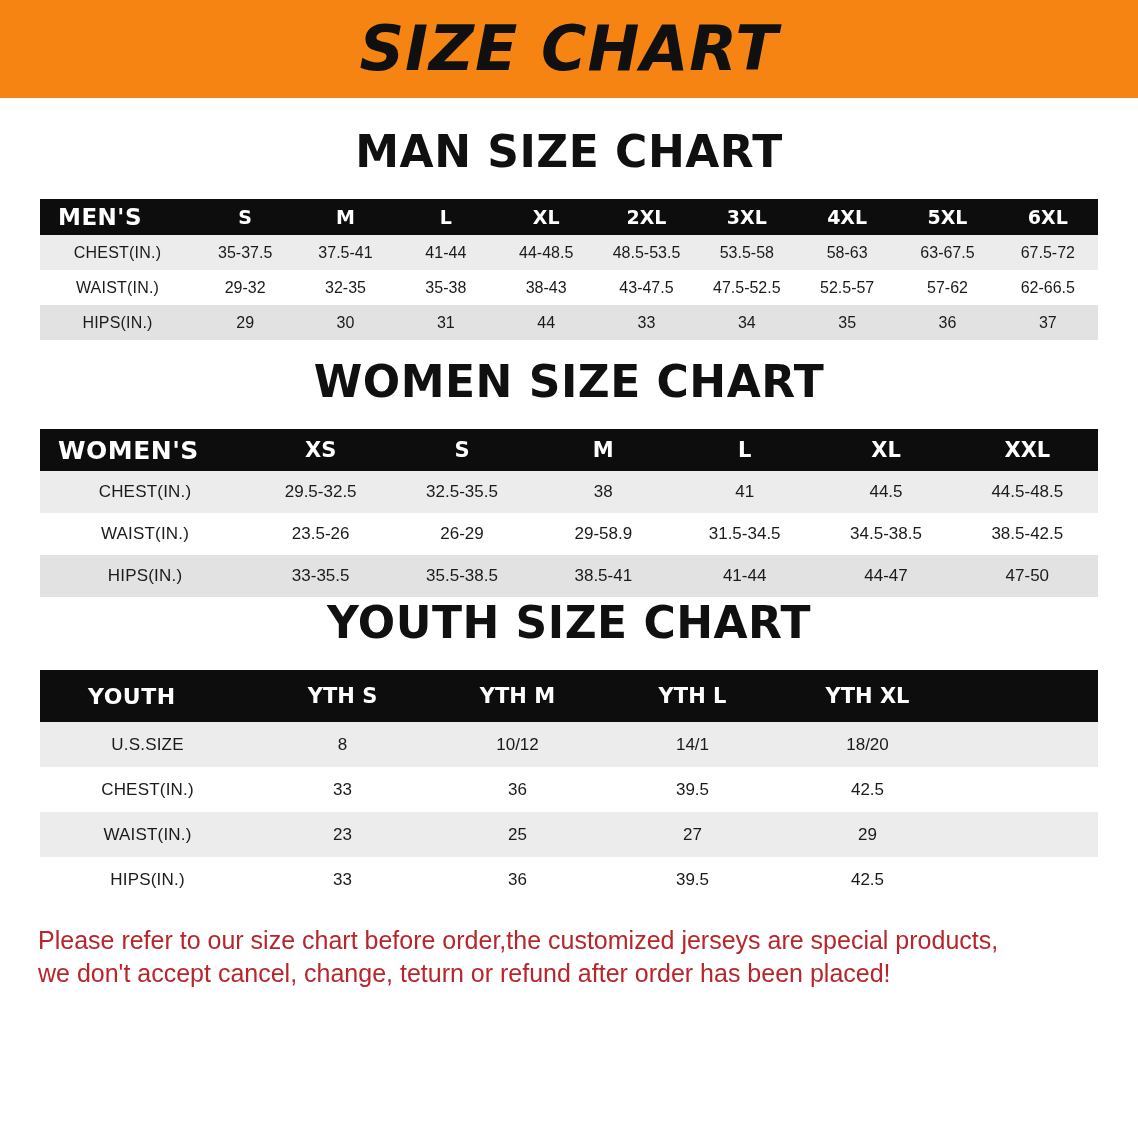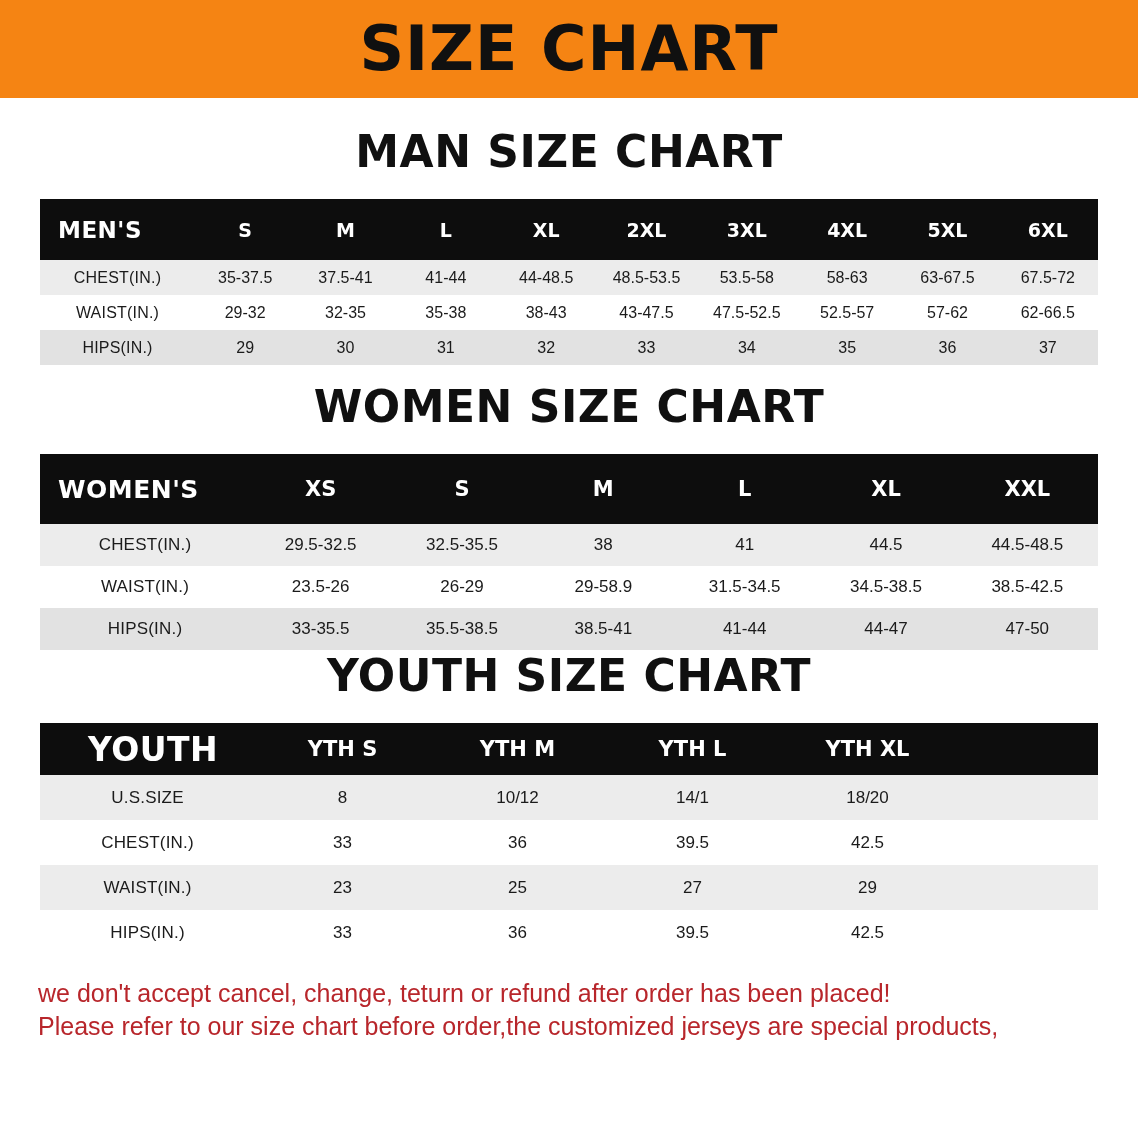--- a/index.html
+++ b/index.html
@@ -25,20 +25,21 @@
     align-items: center;
     justify-content: center;
   }
   .header-title {
     font-size: 62px;
     font-weight: 700;
     letter-spacing: 1px;
     color: #101010;
     font-family: "DejaVu Sans", sans-serif;
     line-height: 1;
+    font-style: italic;
   }
   
   .section-title {
     text-align: center;
     font-size: 44px;
     font-weight: 700;
     color: #101010;
     font-family: "DejaVu Sans", sans-serif;
     letter-spacing: 0.5px;
   }
@@ -55,21 +56,21 @@
     padding: 0 40px;
     margin-top: 22px;
   }
   .tbl-wrap table { width: 100%; }
 
   thead th {
     background: #0d0d0d;
     color: #ffffff;
     font-weight: 700;
     font-size: 19px;
-    height: 61px;
+    height: 36px;
     font-family: "DejaVu Sans", sans-serif;
     text-align: center;
     vertical-align: middle;
   }
   thead th.rowhead {
     text-align: left;
     padding-left: 18px;
     font-size: 23px;
     letter-spacing: 0.5px;
   }
@@ -86,26 +87,26 @@
     font-size: 16px;
     color: #1b1b1b;
     letter-spacing: 0.2px;
   }
   tr.band-a td { background: #ececec; }
   tr.band-b td { background: #ffffff; }
   tr.band-c td { background: #e2e2e2; }
 
   
   .youth thead th { height: 52px; font-size: 21px; }
-  .youth thead th.rowhead { font-size: 33px; padding-left: 48px; }
+  .youth thead th.rowhead { font-size: 22px; padding-left: 48px; }
   .youth tbody td { height: 45px; font-size: 17px; margin-top: 30px; }
   .youth tbody tr.band-a td { background: #ececec; }
   .youth tbody tr.band-b td { background: #ffffff; }
 
-  .women thead th { height: 70px; font-size: 21px; }
+  .women thead th { height: 42px; font-size: 21px; }
   .women thead th.rowhead { font-size: 25px; }
   .women tbody td { height: 42px; font-size: 17px; }
 
   
   .note {
     margin-top: 22px;
     padding: 0 38px;
     color: #b8262b;
     font-size: 25px;
     line-height: 1.32;
@@ -167,21 +168,21 @@
           <td>47.5-52.5</td>
           <td>52.5-57</td>
           <td>57-62</td>
           <td>62-66.5</td>
         </tr>
         <tr class="band-c">
           <td class="rowhead">HIPS(IN.)</td>
           <td>29</td>
           <td>30</td>
           <td>31</td>
-          <td>32</td>
+          <td>44</td>
           <td>33</td>
           <td>34</td>
           <td>35</td>
           <td>36</td>
           <td>37</td>
         </tr>
       </tbody>
     </table>
   </div>
 
@@ -284,17 +285,17 @@
           <td>36</td>
           <td>39.5</td>
           <td>42.5</td>
           <td></td>
         </tr>
       </tbody>
     </table>
   </div>
 
   <div class="note">
+    <span class="line">Please refer to our size chart before order,the customized jerseys are special products,</span>
     <span class="line">we don't accept cancel, change, teturn or refund after order has been placed!</span>
-    <span class="line">Please refer to our size chart before order,the customized jerseys are special products,</span>
   </div>
 
 </div>
 
 </body></html>

